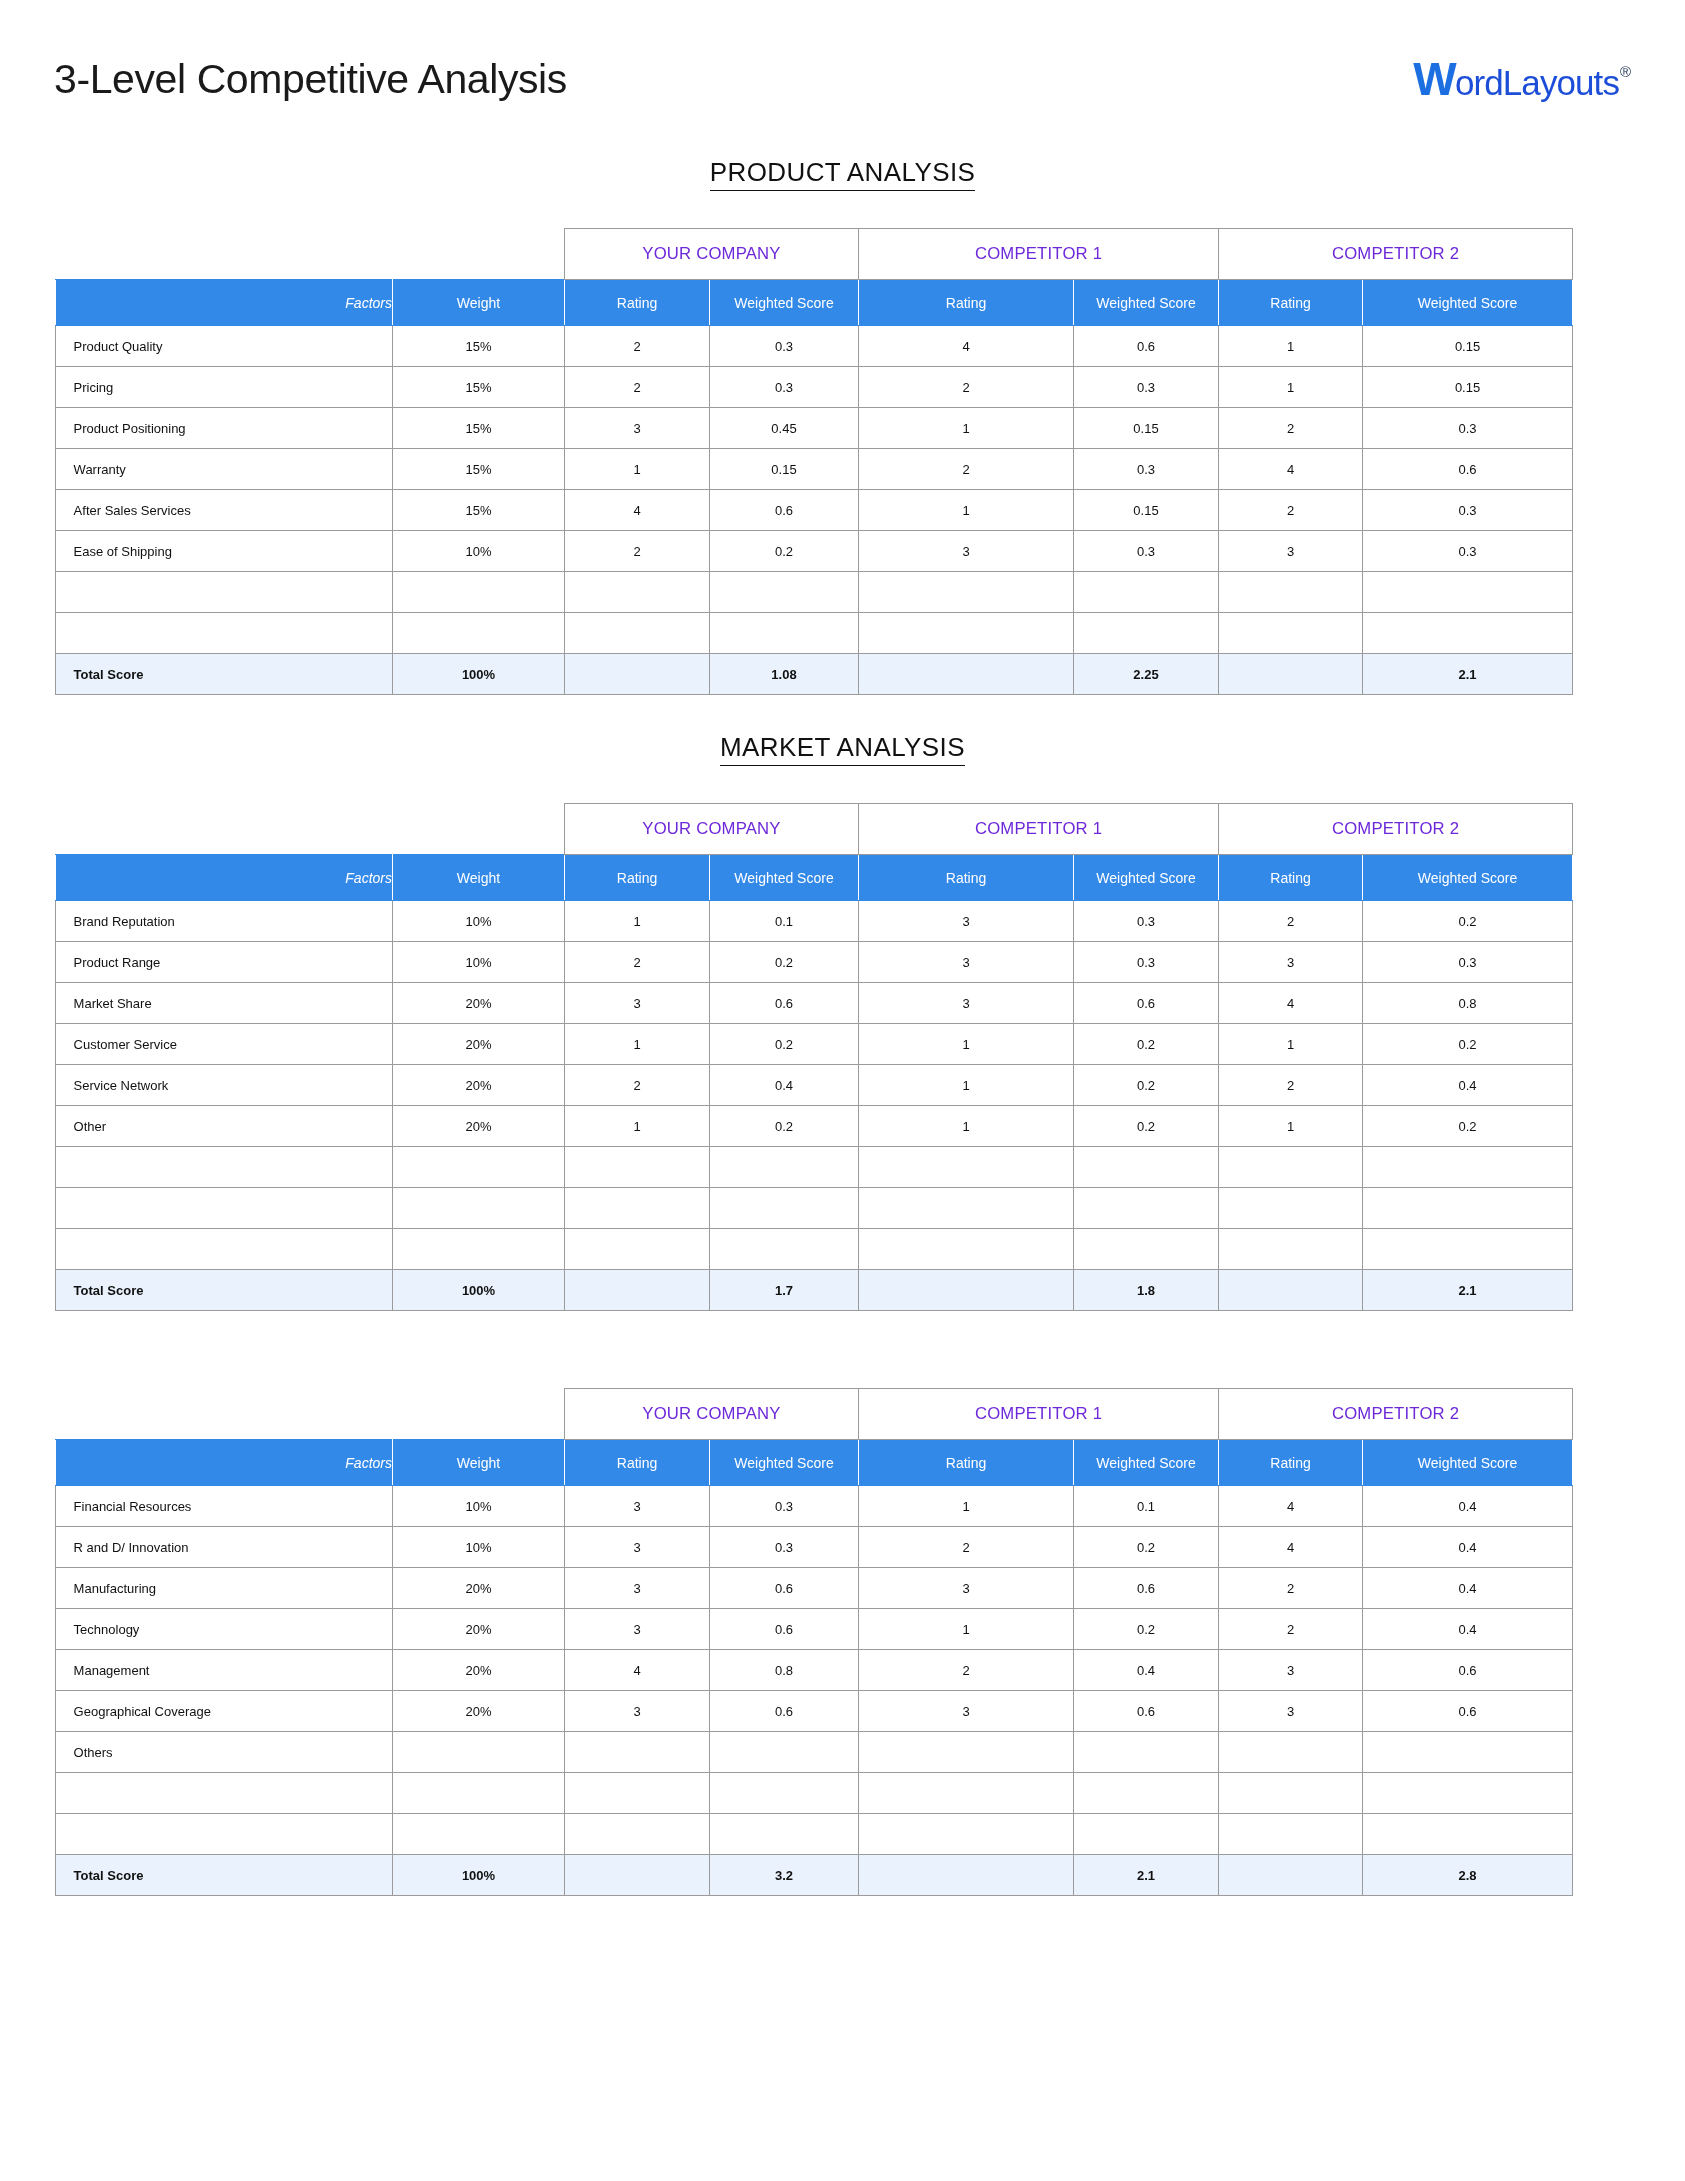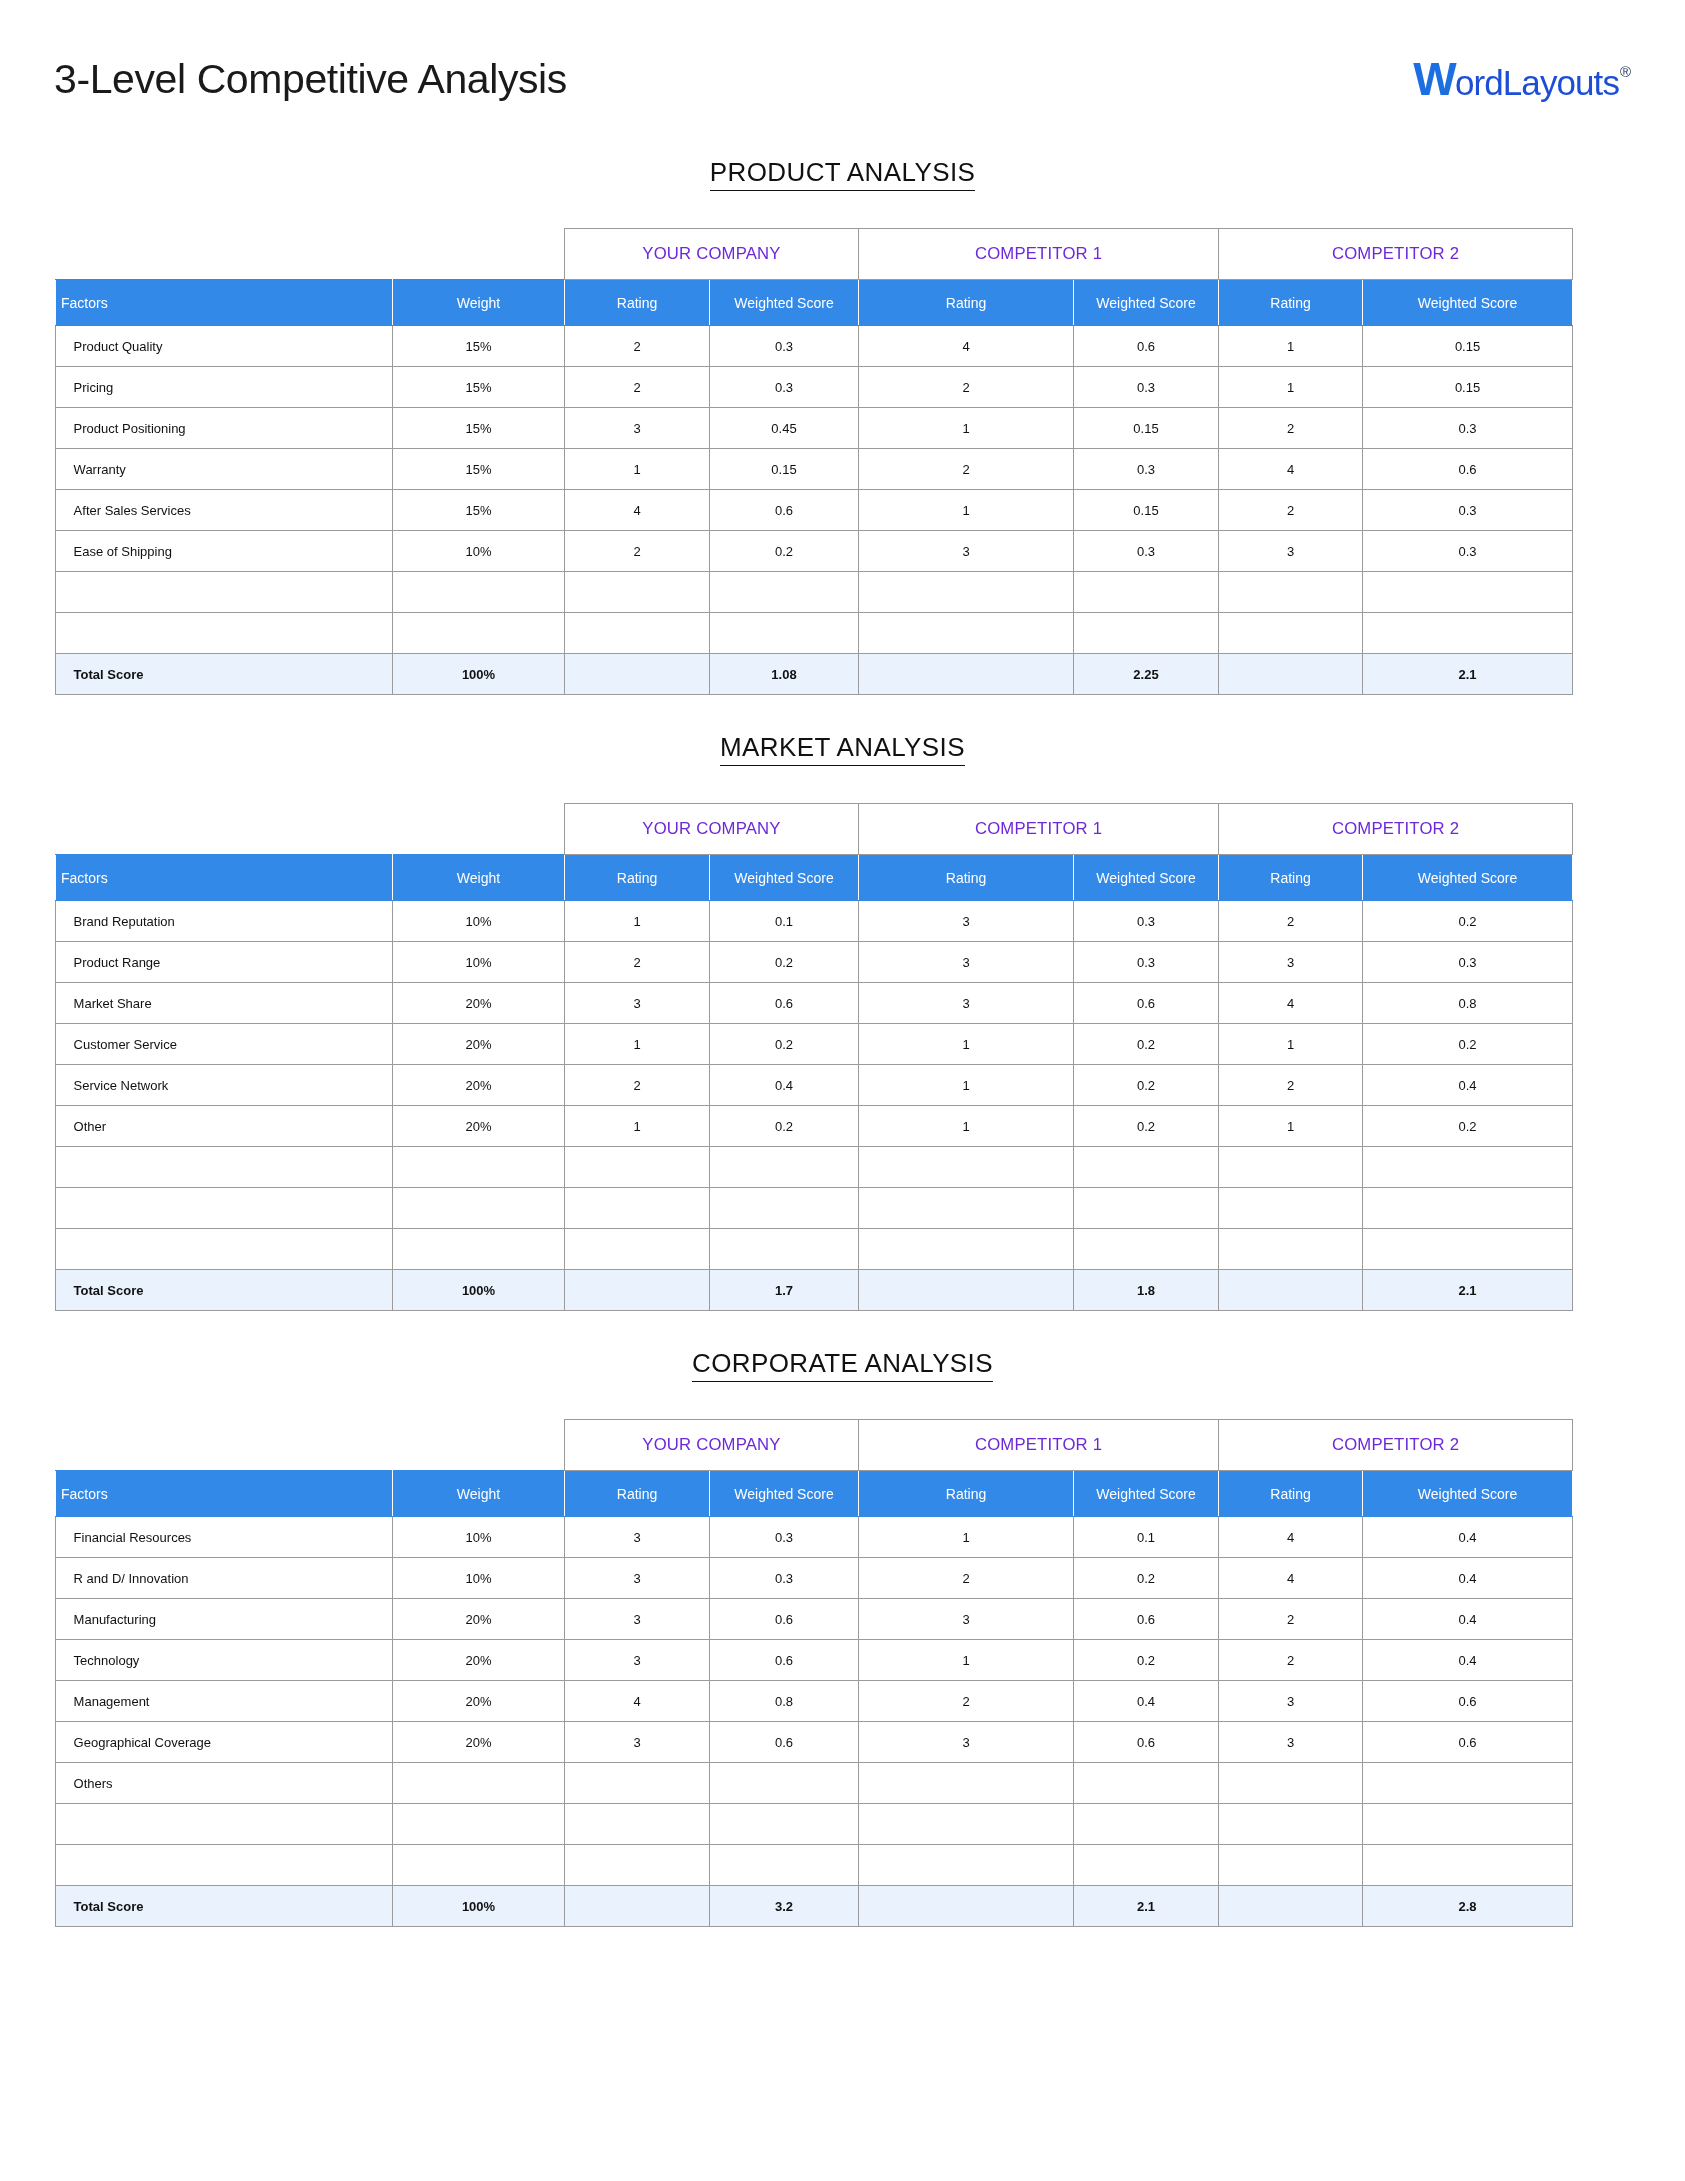--- a/index.html
+++ b/index.html
@@ -132,22 +132,23 @@
     background: #3389e8;
     color: #ffffff;
     font-size: 14px;
     font-weight: 400;
     text-align: center;
     border-color: #3389e8;
     border-left-color: #ffffff;
     border-right-color: #ffffff;
   }
   tr.col-head td.h-factors {
-    text-align: left;
+    text-align: right;
     padding-left: 5px;
+    font-style: italic;
   }
 
   
   tr.data-row td {
     height: 41px;
     text-align: center;
     font-size: 13px;
     color: #111111;
     background: #ffffff;
   }
@@ -450,21 +451,20 @@
                 <td>1.8</td>
                 <td></td>
                 <td>2.1</td>
               </tr>
             </tbody>
           </table>
         </div>
       </div>
       <div class="section">
         <div class="sp-title-gap"></div>
-        <div class="section-title"><span>CORPORATE ANALYSIS</span></div>
         <div class="sp-after-table"></div>
         <div class="table-wrap">
           <table class="cta">
             <colgroup>
               <col class="c-factors">
               <col class="c-weight">
               <col class="c-r1">
               <col class="c-w1">
               <col class="c-r2">
               <col class="c-w2">

